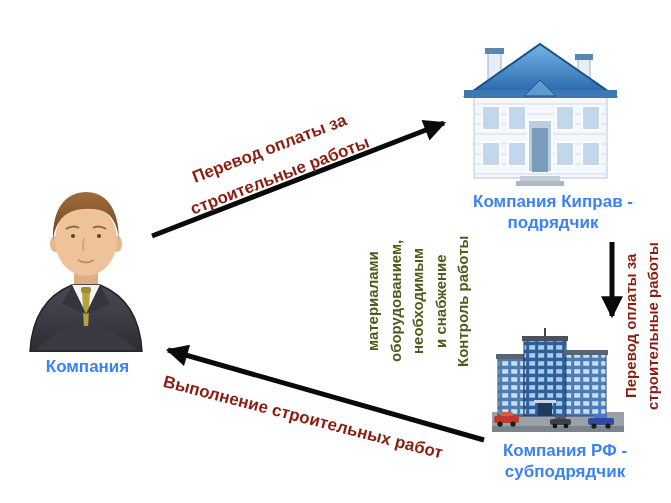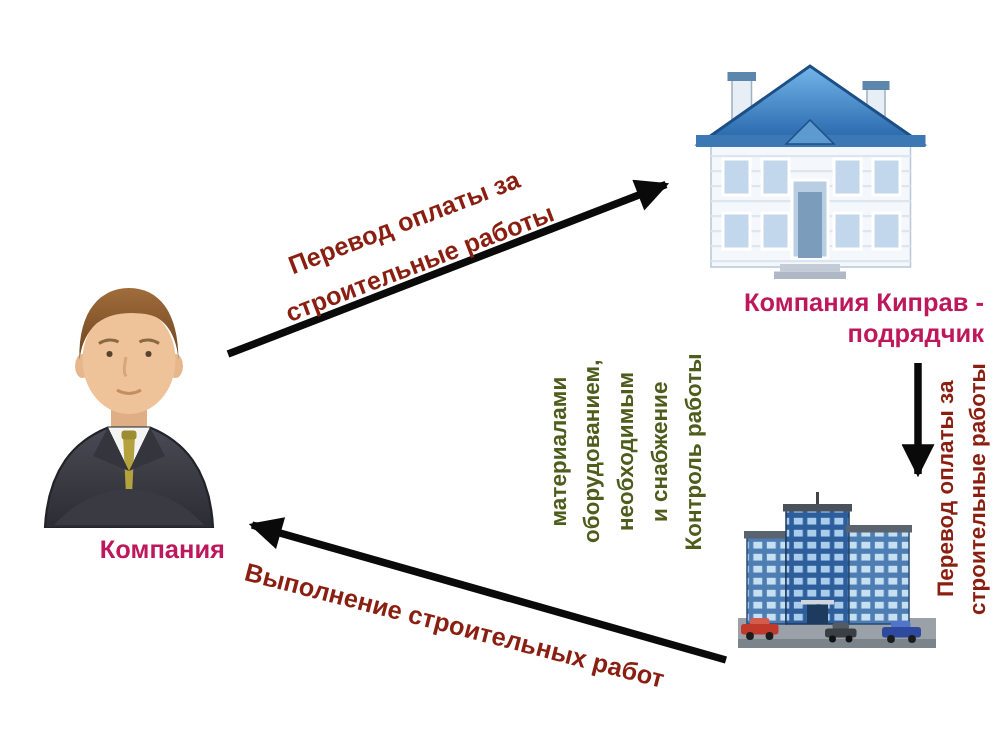--- a/index.html
+++ b/index.html
@@ -6,25 +6,25 @@
   #stage{
     position:relative;
     width:671px;height:503px;
     background:#ffffff;
     font-family:"Liberation Sans", sans-serif;
     overflow:hidden;
   }
   .abs{position:absolute;}
   .ml{white-space:pre-line;}
   .entity-label{
-    color:#be185d;
+    color:#3b82f6;
     font-weight:bold;
     font-size:17px;
     line-height:1.25;
-    text-align:right;
+    text-align:center;
   }
   .flow-red{
     color:#8a1f11;
     font-weight:bold;
     font-size:17px;
   }
   .flow-top{
     left:150px;top:134px;width:250px;
     text-align:center;
     line-height:1.7;
@@ -190,20 +190,22 @@
         <circle cx="16" cy="7" r="2.3" fill="#111"></circle>
     </g>
     <g transform="translate(96,90)">
       <rect x="6" y="-4" width="13" height="6" rx="2" fill="#5374c9"></rect>
       <rect x="0" y="0" width="26" height="7" rx="2" fill="#2e4a9f"></rect>
       <circle cx="6" cy="8" r="2.6" fill="#1c1c1c"></circle>
         <circle cx="20" cy="8" r="2.6" fill="#1c1c1c"></circle>
     </g>
   </svg>
 
+  <div class="abs entity-label ml" style="left:475px;top:440px;width:180px;">Компания РФ -
+субподрядчик</div>
 
   <div class="abs flow-red flow-top ml">Перевод оплаты за
 строительные работы</div>
 
   <div class="abs flow-red flow-bottom">Выполнение строительных работ</div>
 
   <div class="abs flow-red flow-right-vert ml">Перевод оплаты за
 строительные работы</div>
 
   <div class="abs control-vert ml">Контроль работы

